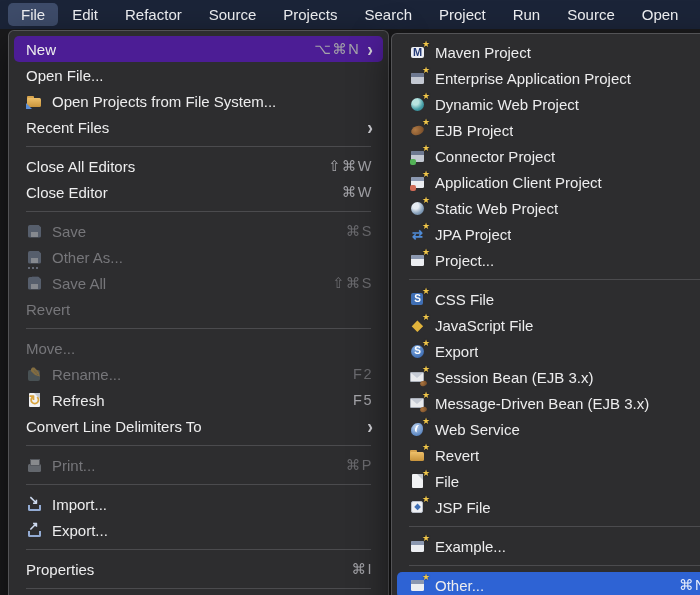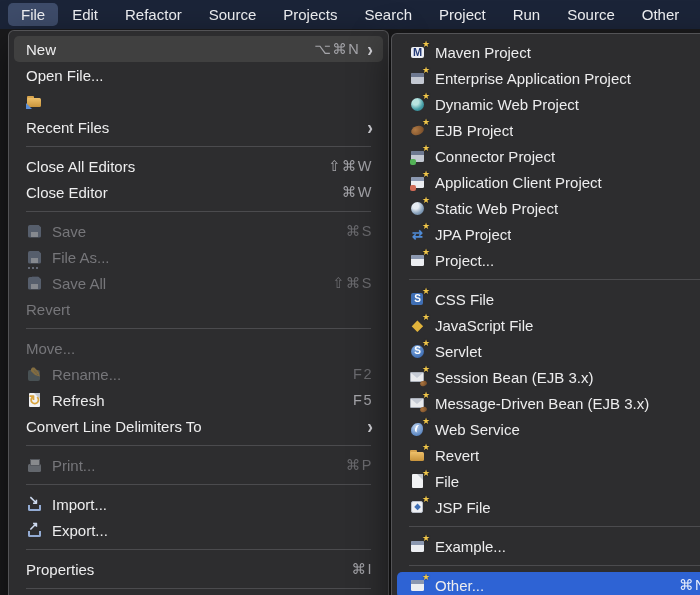--- a/index.html
+++ b/index.html
@@ -28,21 +28,21 @@
   }
   #file-menu{left:8px;top:30px;width:381px;height:620px;}
   #new-submenu{left:391px;top:33px;width:332px;height:610px;}
   
   .row{
     height:26px;display:flex;align-items:center;
     padding:0 10px 0 12px;border-radius:5px;
     color:#ededee;font-size:15px;
   }
   .row.dis{color:#76767a;}
-  .row.hl{background:#404040;align-items:center;}
+  .row.hl{background:#4c1d95;align-items:center;}
   .row.sel{background:#2e63d4;}
   .lab{white-space:nowrap;overflow:hidden;}
   .right{margin-left:auto;display:flex;align-items:center;gap:7px;padding-left:10px;}
   .sc{color:#a4a4a9;font-size:14.5px;letter-spacing:1.5px;white-space:nowrap;}
   .row.dis .sc{color:#6a6a6e;}
   .row.sel .sc{color:#e8eefb;}
   .chev{color:#cfcfd4;font-size:17px;font-weight:600;line-height:1;transform:scaleY(1.15);}
   .sep{height:1px;background:#4b4b4e;margin:6px 12px;}
   
   .ic{width:17px;height:17px;margin-right:9px;position:relative;flex:0 0 17px;display:inline-block;}
@@ -99,39 +99,40 @@
 <div class="menubar">
     <div class="mb-item active">File</div>
     <div class="mb-item">Edit</div>
     <div class="mb-item">Refactor</div>
     <div class="mb-item">Source</div>
     <div class="mb-item">Projects</div>
     <div class="mb-item">Search</div>
     <div class="mb-item">Project</div>
     <div class="mb-item">Run</div>
     <div class="mb-item">Source</div>
-    <div class="mb-item">Other</div>
+    <div class="mb-item">Open</div>
   </div>
 
 <div class="panel" id="file-menu">
     <div class="row hl">
       <span class="lab">New</span>
       <span class="right">
         <span class="sc">⌥⌘N</span>
         <span class="chev">›</span>
       </span>
     </div>
     <div class="row">
       <span class="lab">Open File...</span>
       <span class="right"></span>
     </div>
     <div class="row">
       <span class="ic folder">
         <i class="d corner-blue"></i>
       </span>
+      <span class="lab">Open Projects from File System...</span>
       <span class="right"></span>
     </div>
     <div class="row">
       <span class="lab">Recent Files</span>
       <span class="right">
         <span class="chev">›</span>
       </span>
     </div>
     <div class="sep"></div>
     <div class="row">
@@ -151,21 +152,21 @@
       <span class="ic floppy"></span>
       <span class="lab">Save</span>
       <span class="right">
         <span class="sc">⌘S</span>
       </span>
     </div>
     <div class="row dis">
       <span class="ic floppy">
         <i class="d dots"></i>
       </span>
-      <span class="lab">File As...</span>
+      <span class="lab">Other As...</span>
       <span class="right"></span>
     </div>
     <div class="row dis">
       <span class="ic floppy stack"></span>
       <span class="lab">Save All</span>
       <span class="right">
         <span class="sc">⇧⌘S</span>
       </span>
     </div>
     <div class="row dis">
@@ -317,21 +318,21 @@
         <i class="d spark">★</i>
       </span>
       <span class="lab">JavaScript File</span>
       <span class="right"></span>
     </div>
     <div class="row">
       <span class="ic circle-blue">
         <span class="g">S</span>
         <i class="d spark">★</i>
       </span>
-      <span class="lab">Servlet</span>
+      <span class="lab">Export</span>
       <span class="right"></span>
     </div>
     <div class="row">
       <span class="ic envelope">
         <i class="d spark">★</i>
         <i class="d bean-dot"></i>
       </span>
       <span class="lab">Session Bean (EJB 3.x)</span>
       <span class="right"></span>
     </div>

